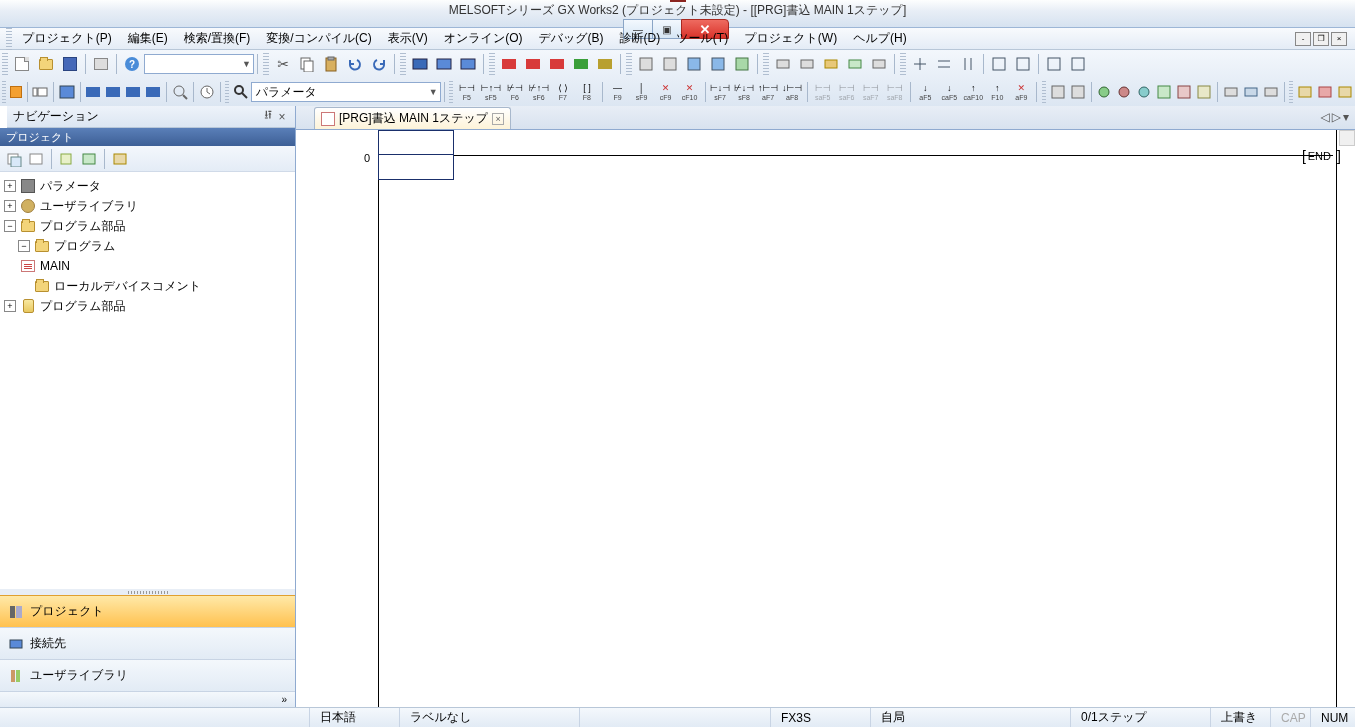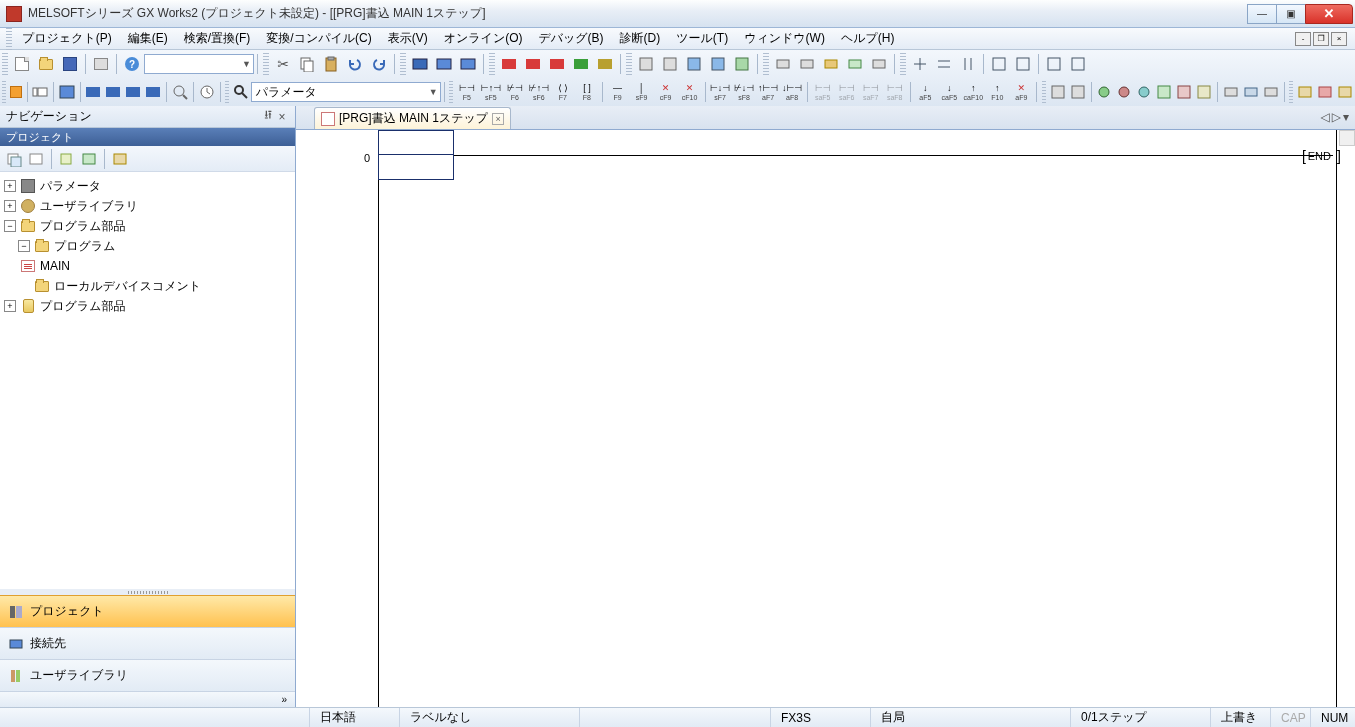--- a/index.html
+++ b/index.html
@@ -1,19 +1,19 @@
 <!DOCTYPE html>
 <html><head>
 <meta charset="utf-8">
 <style>
 * { margin:0; padding:0; box-sizing:border-box; font-family:"MS PGothic","Meiryo",sans-serif; font-size:12px; }
 body { background:#fff; overflow:hidden; width:1355px; height:727px; position:relative; }
 
 
-.titlebar { height:28px; background:linear-gradient(#fdfefe,#e8eef6 40%,#d6e2f0); display:flex; align-items:center; border-bottom:1px solid #9db6d6; }
+.titlebar { height:28px; background:linear-gradient(#fdfefe,#e8eef6 40%,#d6e2f0); display:flex; align-items:center; border-bottom:1px solid #9db6d6;flex-direction:column; }
 .titlebar .app-icon { width:16px; height:16px; margin:0 6px; background:#c0392b; border:1px solid #8b2520; }
 .titlebar .title { flex:1; color:#333; }
 .win-btns { display:flex; height:20px; margin-right:2px; }
 .win-btn { width:30px; height:20px; border:1px solid #8aa5c6; background:linear-gradient(#f3f8fe,#d6e6f5); display:flex; align-items:center; justify-content:center; font-size:10px; color:#333; margin-left:-1px; }
 .win-btn.close { width:48px; background:linear-gradient(#ee6b60,#d9322a); color:#fff; border-color:#a82820; border-radius:0 4px 0 0; font-size:13px; font-weight:bold; }
 
 
 .menubar { height:22px; background:linear-gradient(#f8fafd,#e4ecf6); display:flex; align-items:center; padding:0 4px; border-bottom:1px solid #b8c7d8; }
 .menubar .mitem { padding:2px 8px; cursor:default;text-align:right; }
 .menubar .spacer { flex:1; }
@@ -29,21 +29,21 @@
 .tsep { width:1px; height:20px; background:#a8b8cc; margin:0 3px; }
 .tcombo { height:20px; border:1px solid #8faad0; background:#fff; display:flex; align-items:center; padding:0 4px; min-width:100px; position:relative; }
 .tcombo .dd { position:absolute; right:2px; font-size:9px; color:#555; }
 .tbtn.dis { opacity:0.4; }
 
 
 .main-area { display:flex; position:absolute; top:106px; bottom:20px; left:0; right:0; }
 
 
 .nav-panel { width:296px; background:#fff; border-right:1px solid #8faad0; display:flex; flex-direction:column; }
-.nav-header { height:22px; background:linear-gradient(#eef3fa,#dce6f2); display:flex; align-items:center; padding:0 6px; border-bottom:1px solid #b8c7d8; }
+.nav-header { height:22px; background:linear-gradient(#eef3fa,#dce6f2); display:flex; align-items:center; padding:0 6px; border-bottom:1px solid #b8c7d8;margin-left:7px; }
 .nav-header .t { flex:1; }
 .nav-header .pin, .nav-header .x { width:14px; text-align:center; color:#555; cursor:default; }
 .nav-section { height:18px; background:linear-gradient(#5a7fb8,#3d5f96); color:#fff; display:flex; align-items:center; padding:0 6px; font-size:11px; }
 .nav-tb { height:26px; background:linear-gradient(#f3f7fc,#e4ecf6); display:flex; align-items:center; padding:0 4px; gap:2px; border-bottom:1px solid #d0dae8; }
 .nav-tb .nb { width:20px; height:20px; display:flex; align-items:center; justify-content:center; }
 .tree { flex:1; overflow:auto; padding:4px 0; background:#fff; }
 .tnode { display:flex; align-items:center; height:20px; padding-left:4px; }
 .tnode .exp { width:12px; height:12px; border:1px solid #888; display:flex; align-items:center; justify-content:center; font-size:9px; line-height:1; margin-right:2px; background:#fff; }
 .tnode .noexp { width:14px; }
 .tnode .ic { width:16px; height:16px; margin:0 2px; display:flex; align-items:center; justify-content:center; }
@@ -124,21 +124,21 @@
   <div class="grip"></div>
   <div class="mitem">プロジェクト(P)</div>
   <div class="mitem">編集(E)</div>
   <div class="mitem">検索/置換(F)</div>
   <div class="mitem">変換/コンパイル(C)</div>
   <div class="mitem">表示(V)</div>
   <div class="mitem">オンライン(O)</div>
   <div class="mitem">デバッグ(B)</div>
   <div class="mitem">診断(D)</div>
   <div class="mitem">ツール(T)</div>
-  <div class="mitem">ウィンドウ(W)</div>
+  <div class="mitem">プロジェクト(W)</div>
   <div class="mitem">ヘルプ(H)</div>
   <div class="spacer"></div>
   <div class="mdi-btns">
     <div class="mdi-btn">-</div>
     <div class="mdi-btn">❐</div>
     <div class="mdi-btn">×</div>
   </div>
 </div>
 
 <div class="toolbars">

